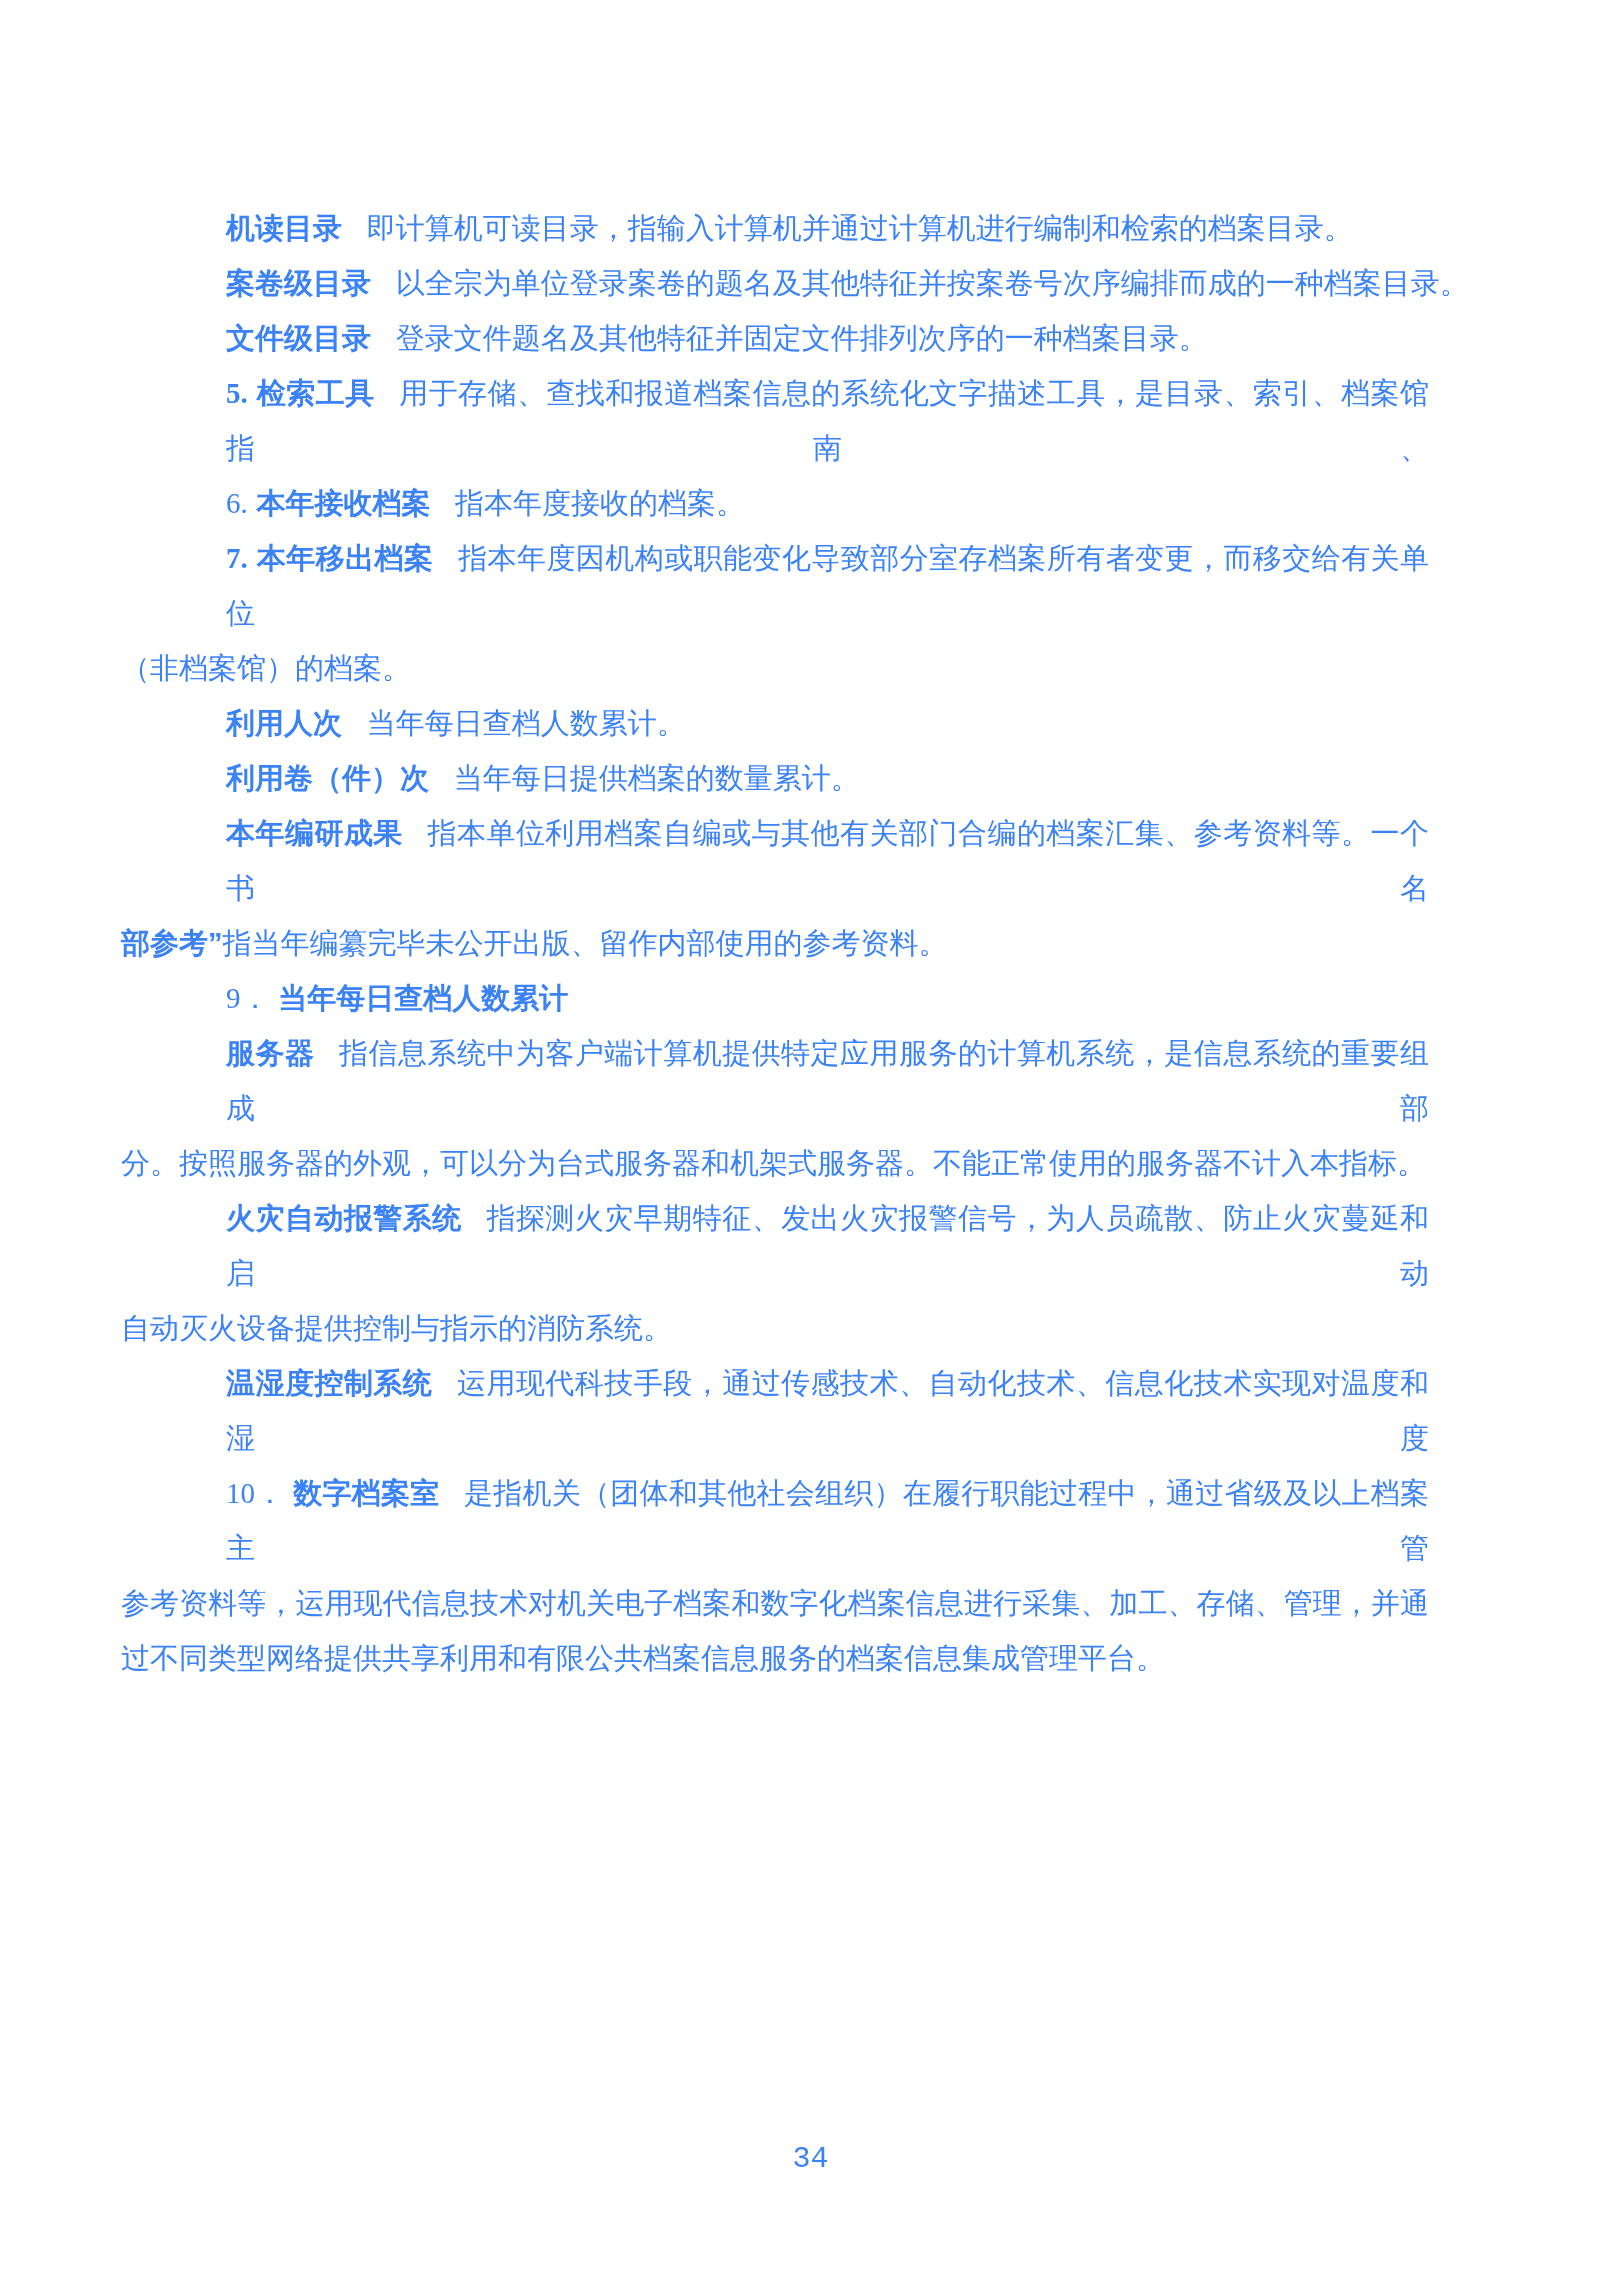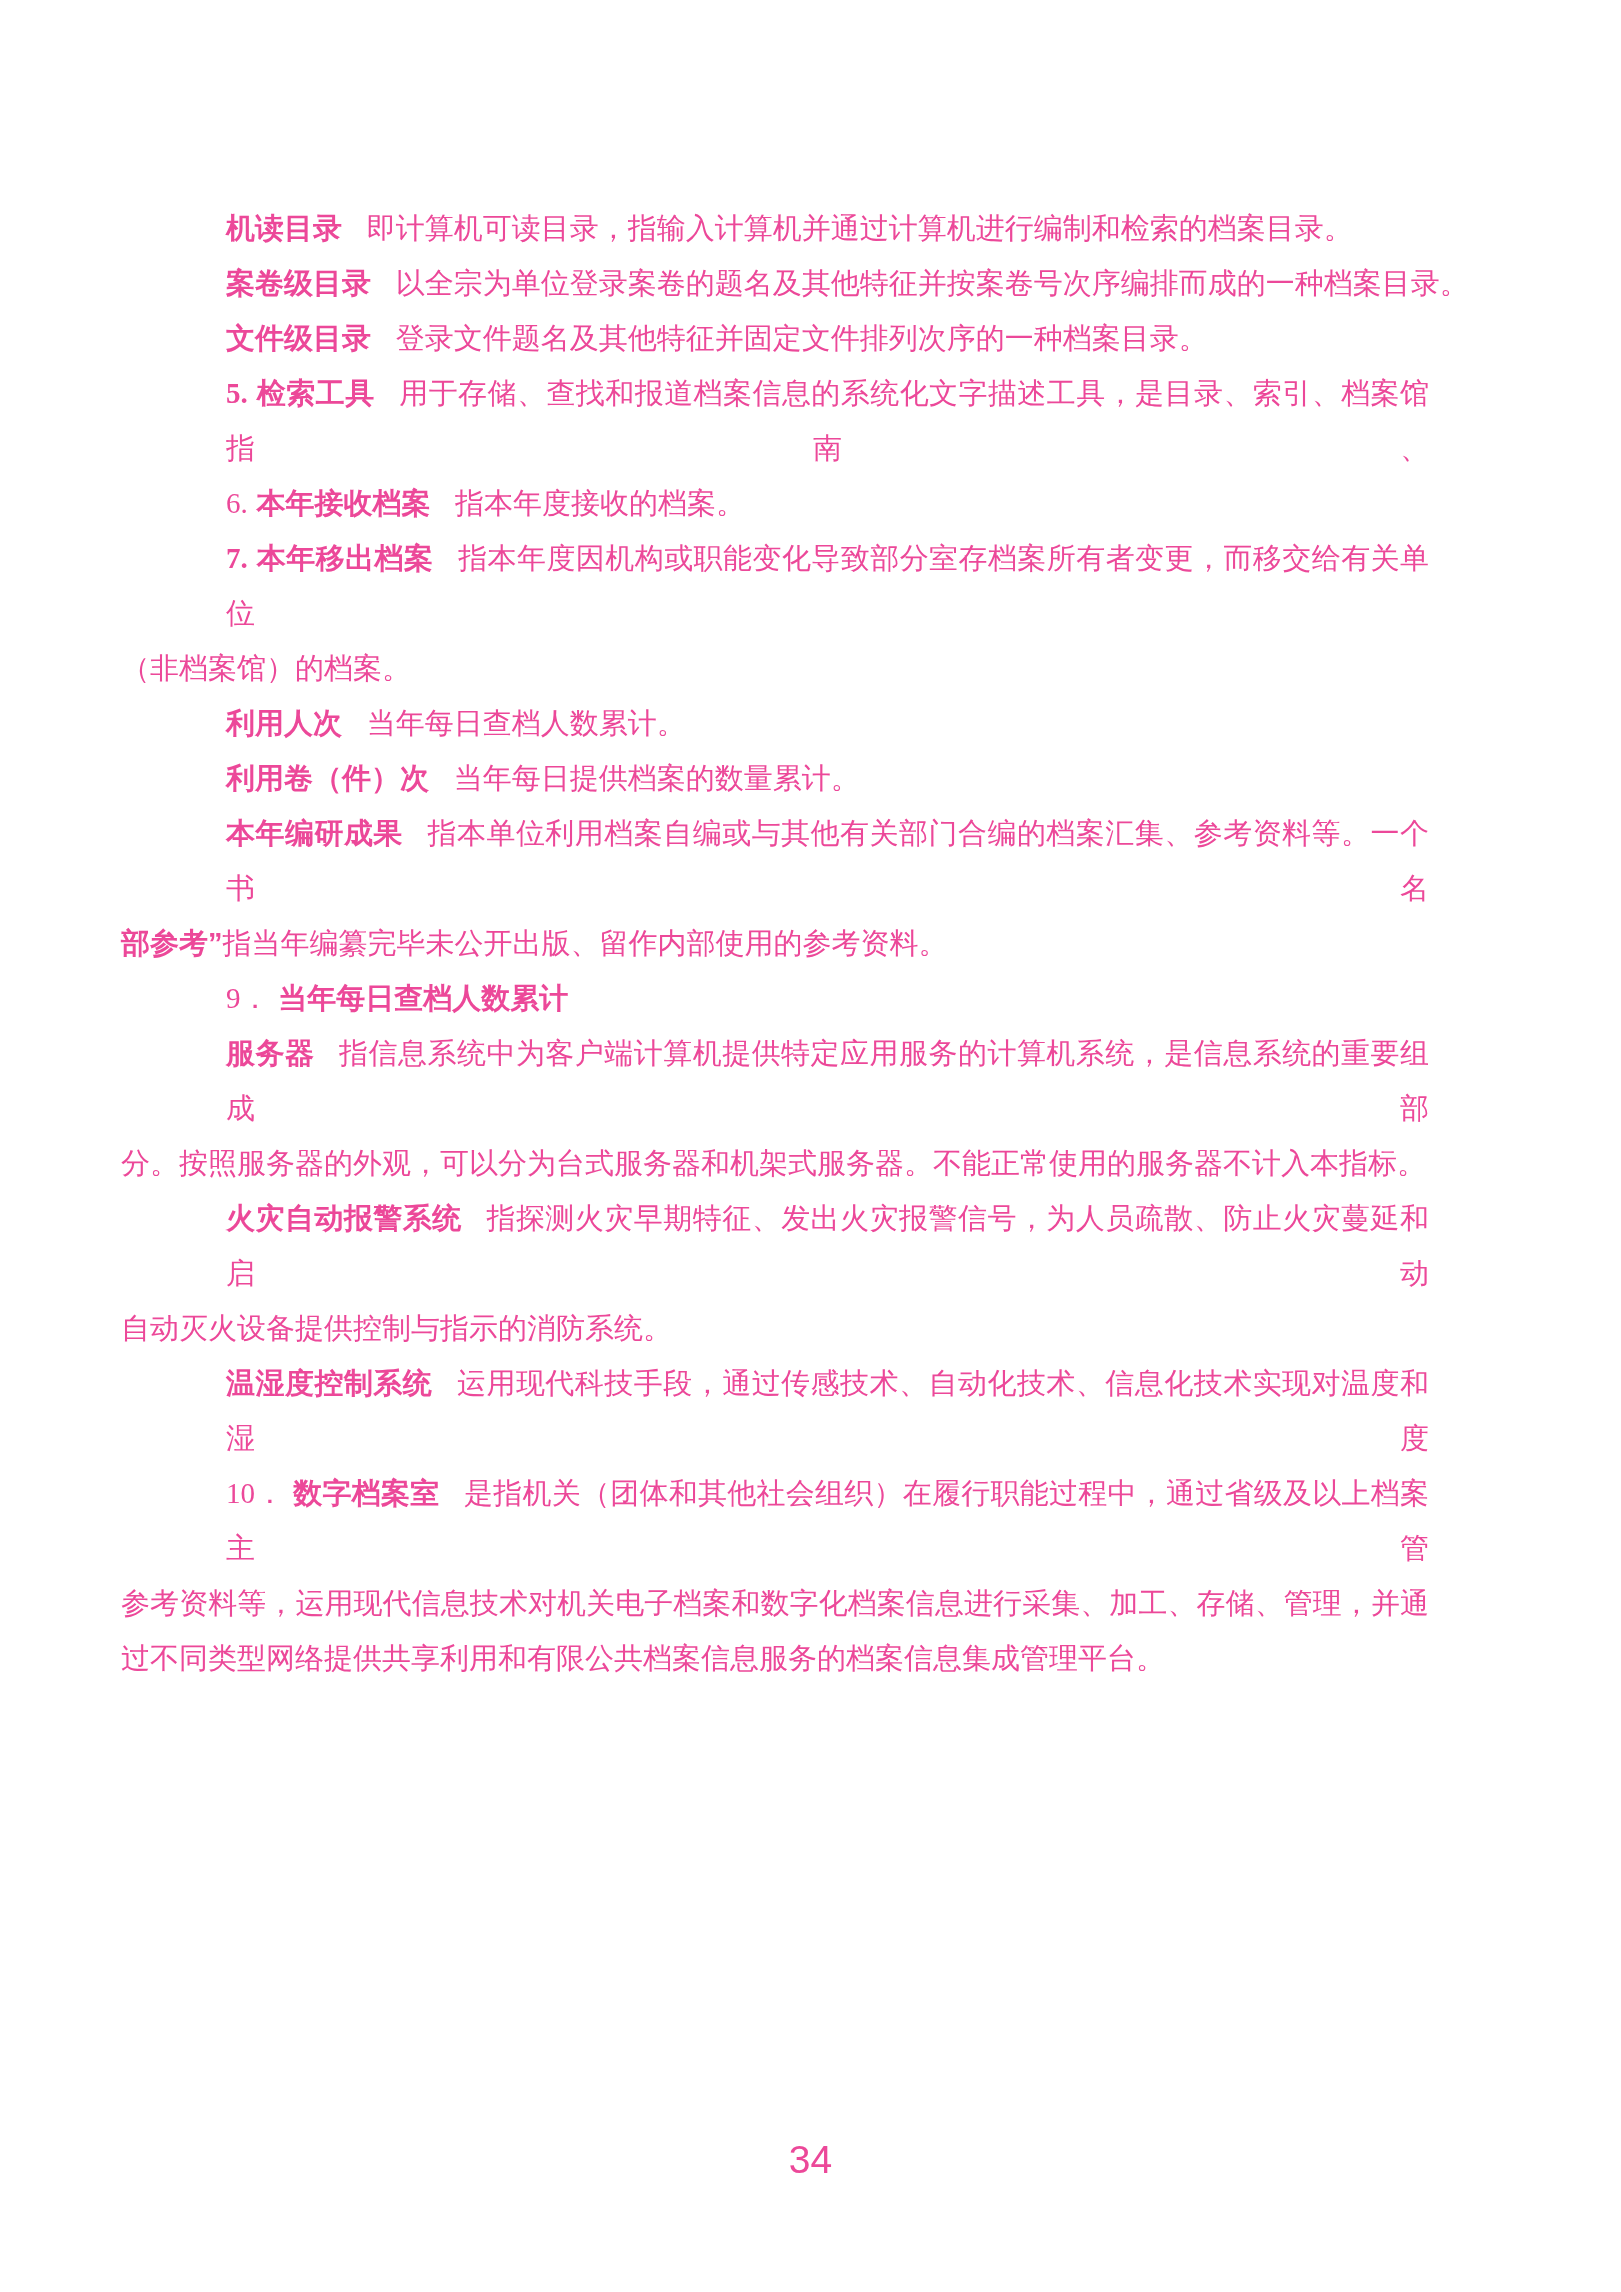--- a/index.html
+++ b/index.html
@@ -3,21 +3,21 @@
 <meta charset="utf-8">
 <style>
   html,body{margin:0;padding:0;background:#888;}
   #page{
     position:relative;
     width:1621px;height:2293px;
     margin:0 auto;
     background:#ffffff;
     overflow:hidden;
     font-family:"Liberation Serif","DejaVu Serif",serif;
-    color:#ec4899;
+    color:#3b82f6;
   }
   #doc{
     position:absolute;
     left:121px;top:201px;
     width:1308px;
     font-size:29px;
     line-height:55px;
   }
   .line{white-space:nowrap;}
   .line.indent{padding-left:105px;}
@@ -34,23 +34,23 @@
   .seg-num{
     font-family:"Liberation Serif","DejaVu Serif",serif;
     margin-right:.3em;
   }
   .seg-num.bold{font-weight:700;}
   #page-number{
     position:absolute;
     left:0;top:2140px;
     width:100%;
     text-align:center;
-    font-size:39px;
+    font-size:30px;
     line-height:39px;
-    font-family:Liberation Sans, sans-serif;
+    font-family:Liberation Mono, monospace;
   }
 </style>
 </head>
 <body>
 
 <div id="page">
   <div id="doc">
       <div class="line indent"><span class="seg-term gap">机读目录</span><span>即计算机可读目录，指输入计算机并通过计算机进行编制和检索的档案目录。</span></div>
       <div class="line indent"><span class="seg-term gap">案卷级目录</span><span>以全宗为单位登录案卷的题名及其他特征并按案卷号次序编排而成的一种档案目录。</span></div>
       <div class="line indent"><span class="seg-term gap">文件级目录</span><span>登录文件题名及其他特征并固定文件排列次序的一种档案目录。</span></div>

